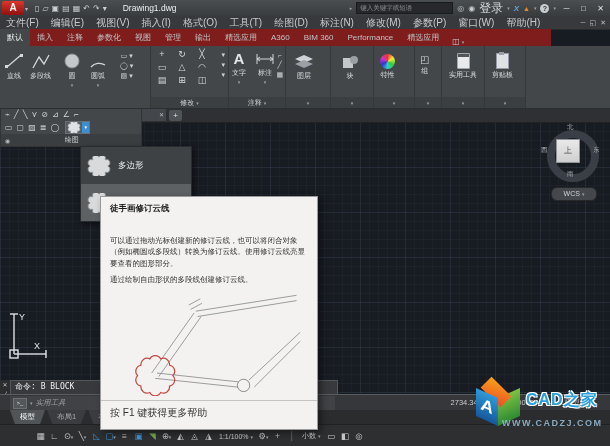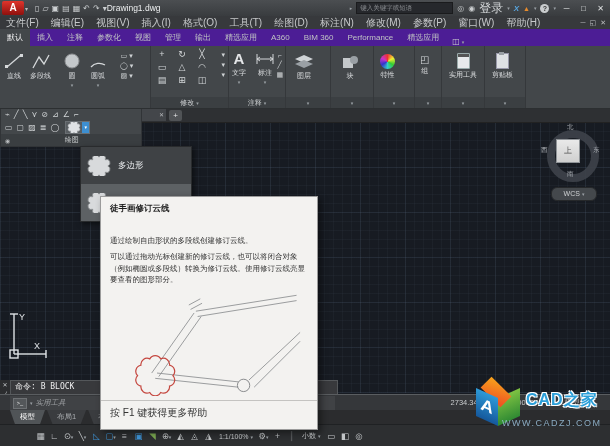--- a/index.html
+++ b/index.html
@@ -8,38 +8,38 @@
        background:#171b22;font-size:8px;-webkit-font-smoothing:antialiased;}
   .abs{position:absolute;}
   
   .titlebar{left:0;top:0;width:610px;height:16px;background:linear-gradient(#4b4e51,#393c3f);
             border-bottom:1px solid #232526;display:flex;align-items:center;z-index:10;}
   .applogo{width:22px;height:14px;margin-left:2px;background:linear-gradient(#e0352c,#8f100d);
            border-radius:2px;color:#fff;font-weight:bold;font-size:10px;text-align:center;line-height:14px;}
   .app-dd{color:#bbb;font-size:6px;margin:0 3px 0 1px;}
   .qat{display:flex;gap:3px;align-items:center;margin-left:4px;}
   .qat span{font-size:8px;color:#cdd0d2;}
-  .tb-title{font-size:8.5px;color:#eceeef;}
+  .tb-title{margin-left:16px;font-size:8.5px;color:#eceeef;}
   .tb-right{margin-left:auto;display:flex;align-items:center;gap:4px;margin-right:3px;}
   .searchbox{width:92px;height:10px;background:#26282c;border:1px solid #1a1b1d;
              color:#8b8e92;font-size:6.5px;line-height:10px;padding-left:3px;overflow:hidden;white-space:nowrap;}
   .ico{font-size:8px;color:#c9ccce;}
   .blue-x{color:#58a6e0;font-weight:bold;font-style:italic;}
   .tri360{color:#e78b2d;font-size:7px;}
   .helpq{width:9px;height:9px;border-radius:50%;background:#c9ccce;color:#333;font-size:7px;
          line-height:9px;text-align:center;font-weight:bold;}
   .winbtn{width:13px;text-align:center;color:#e0e2e3;font-size:8px;}
   .dd{font-size:5px;color:#9aa0a5;}
   
   .menubar{left:0;top:16px;width:610px;height:13px;background:#37393c;border-bottom:1px solid #2a2c2e;
            display:flex;align-items:center;z-index:10;}
   .menu-item{padding:0 6px;font-size:10px;color:#c7c9cb;line-height:13px;}
   .mwin{margin-left:auto;margin-right:4px;display:flex;gap:4px;font-size:7px;color:#b9bbbd;}
   
-  .rtabs{left:0;top:29px;width:610px;height:17px;background:#4c1d95;display:flex;align-items:flex-end;z-index:10;}
+  .rtabs{left:0;top:29px;width:551px;height:17px;background:#7f1d1d;display:flex;align-items:flex-end;z-index:10;}
   .rtab{padding:0 7px;height:17px;line-height:17px;font-size:8px;color:#bfc2c4;white-space:nowrap;}
   .rtab.active{background:#43474a;color:#ededee;}
   .rtab-extra{margin-left:6px;display:flex;align-items:center;gap:2px;color:#c9ccce;font-size:8px;}
   
   .ribbon{left:0;top:46px;width:610px;height:62px;background:#43474a;border-bottom:1px solid #2c2f31;z-index:10;}
   .rpanel{position:absolute;top:0;height:62px;border-right:1px solid #35383b;}
   .pstrip{position:absolute;bottom:0;left:0;width:100%;height:11px;background:#3b3f42;
           font-size:7px;color:#cfd2d4;text-align:center;line-height:11px;white-space:nowrap;}
   .rbtn{position:absolute;display:flex;flex-direction:column;align-items:center;gap:1px;}
   .rbtn .lbl{font-size:7px;color:#dcdee0;white-space:nowrap;}
@@ -134,21 +134,21 @@
   .watermark{left:468px;top:380px;width:142px;height:66px;z-index:50;pointer-events:none;}
   .wm-top{position:absolute;left:14px;top:-2px;width:28px;height:28px;
           background:linear-gradient(135deg,#f7a31b,#ee4d23);transform:rotate(45deg) scaleY(.55);}
   .wm-left{position:absolute;left:8px;top:13px;width:22px;height:28px;
            background:linear-gradient(#2d9ad8,#15589c);transform:skewY(24deg);
            color:#fff;font-weight:bold;font-style:italic;font-size:17px;text-align:center;line-height:28px;}
   .wm-right{position:absolute;left:30px;top:13px;width:22px;height:28px;
             background:linear-gradient(#7ec242,#2f8a33);transform:skewY(-24deg);}
   .wm-name{position:absolute;left:58px;top:10px;font-size:16px;font-weight:bold;color:#2b9fd9;
            letter-spacing:1px;text-shadow:1px 1px 0 #fff,-1px -1px 0 #fff,1px -1px 0 #fff,-1px 1px 0 #fff;}
-  .wm-url{position:absolute;left:34px;top:38px;font-size:9px;font-weight:normal;
+  .wm-url{position:absolute;left:34px;top:38px;font-size:9px;font-weight:bold;
           color:rgba(160,200,228,.8);letter-spacing:1.5px;}
 </style>
 </head>
 <body>
 
 <div id="app">
 
   <div class="abs titlebar">
     <div class="applogo">A</div>
     <span class="app-dd">▾</span>
@@ -475,22 +475,22 @@
     <span style="display:flex;gap:1px;align-items:center;">
       <span class="sb-ic">▭</span>
         <span class="sb-ic">◧</span>
         <span class="sb-ic">◎</span>
     </span>
 
   </div>
 
   <div class="abs tooltip">
     <div class="tt-title">徒手画修订云线</div>
+    <div class="tt-p">可以通过拖动光标创建新的修订云线，也可以将闭合对象（例如椭圆或多段线）转换为修订云线。使用修订云线亮显要查看的图形部分。</div>
     <div class="tt-p">通过绘制自由形状的多段线创建修订云线。</div>
-    <div class="tt-p">可以通过拖动光标创建新的修订云线，也可以将闭合对象（例如椭圆或多段线）转换为修订云线。使用修订云线亮显要查看的图形部分。</div>
     <svg class="tt-img" viewBox="0 0 204 120">
       <g stroke="#8f9193" stroke-width="1" fill="none">
         <path d="M86,24 L200,6 M88,30 L200,12"></path>
         <path d="M80,22 L93,15 M78,17 L91,10"></path>
         <path d="M84,26 L36,94 M92,30 L44,98"></path>
         <path d="M40,100 L134,110 M42,94 L134,104"></path>
         <path d="M146,102 L204,48 M152,110 L204,58"></path>
         <circle cx="140" cy="108" r="7" stroke="#7d7f81"></circle>
       </g>
       <path d="M60,97 A7,7 0 0 1 56.2,108.8 A7,7 0 0 1 46.2,116 A7,7 0 0 1 33.8,116 A7,7 0 0 1 23.8,108.8 A7,7 0 0 1 20,97 A7,7 0 0 1 23.8,85.2 A7,7 0 0 1 33.8,78 A7,7 0 0 1 46.2,78 A7,7 0 0 1 56.2,85.2 A7,7 0 0 1 60,97 Z" fill="none" stroke="#c54840" stroke-width="1.4"></path>

